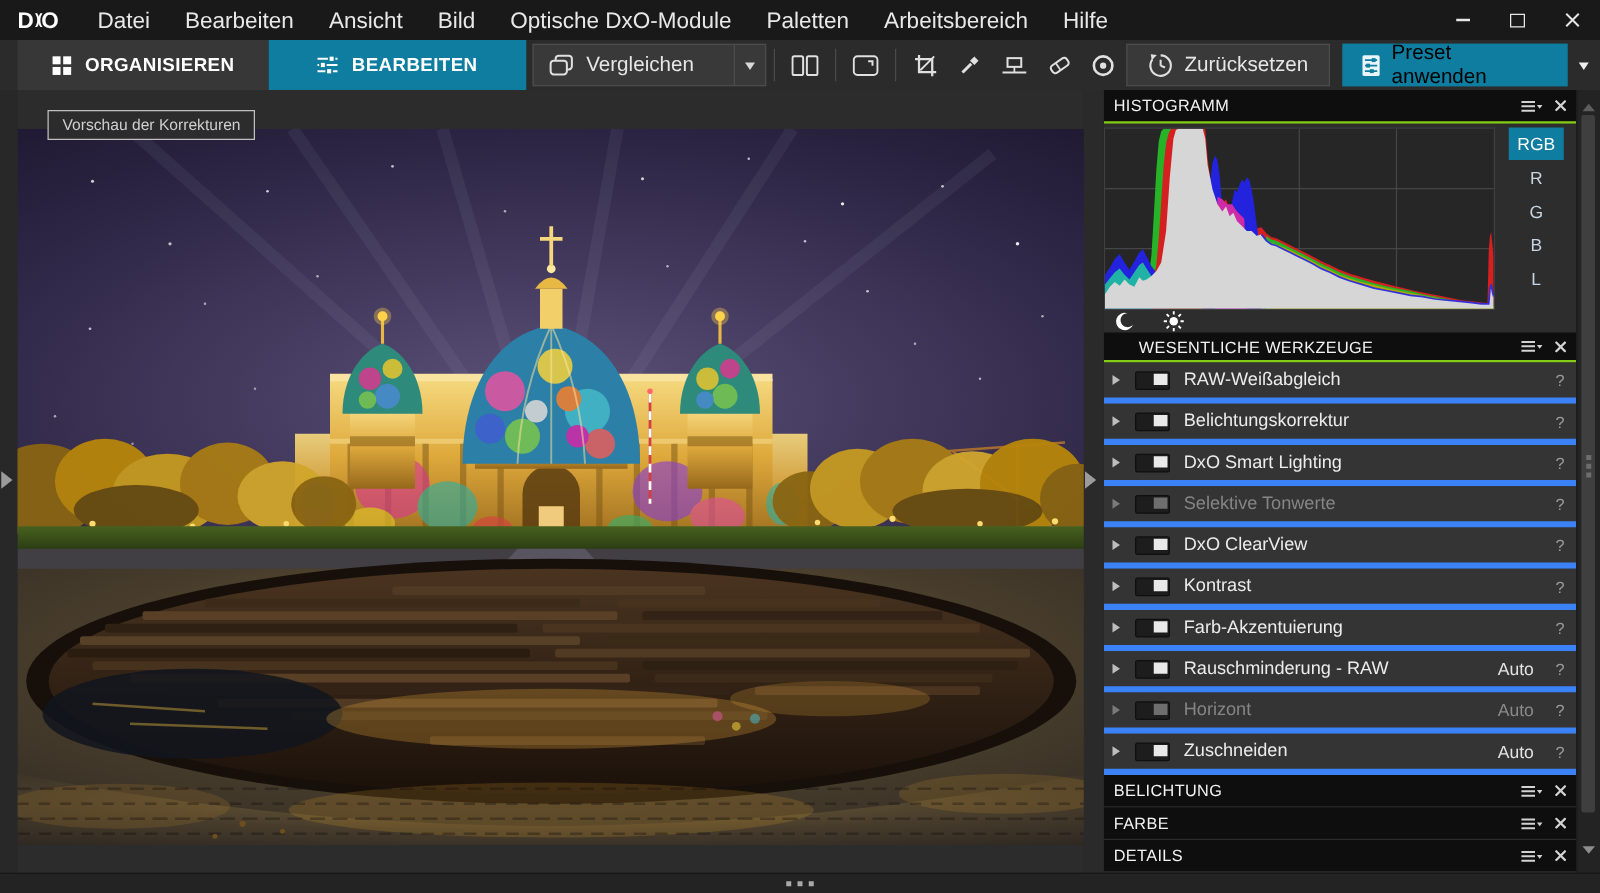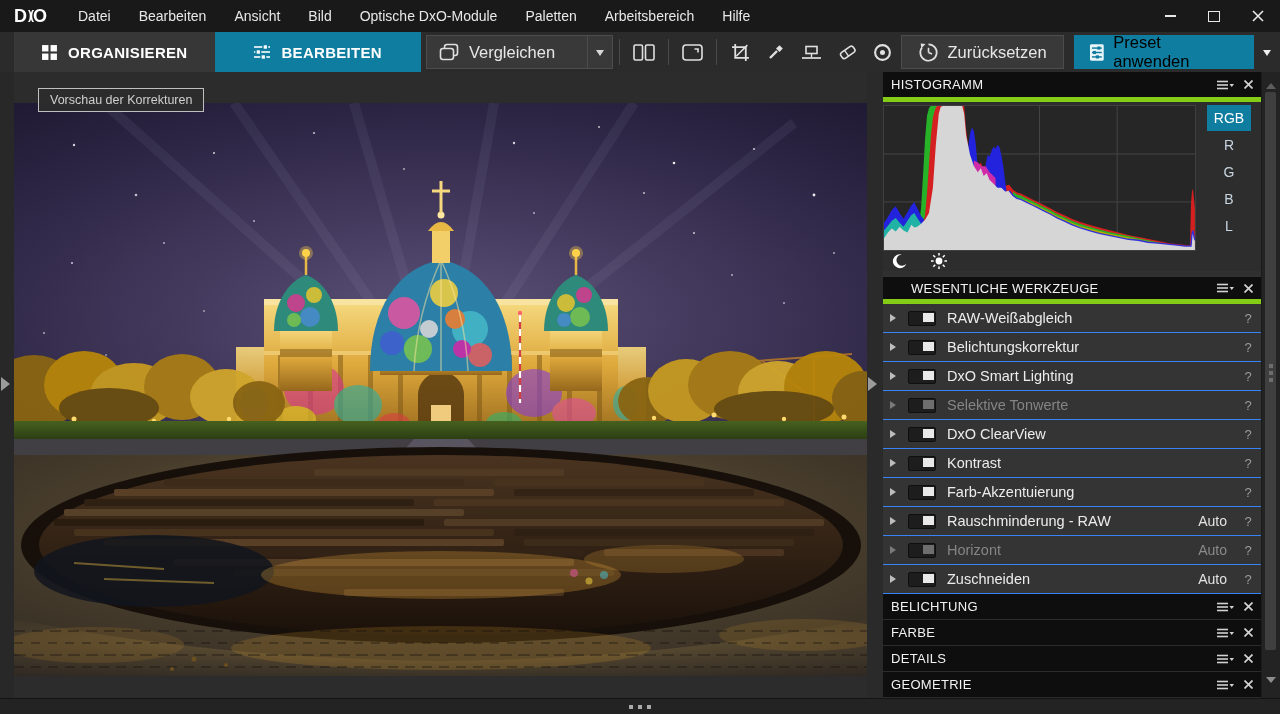--- a/index.html
+++ b/index.html
@@ -1,21 +1,21 @@
 <!DOCTYPE html>
 <html><head>
 <meta charset="utf-8">
 <style>
   html,body{margin:0;padding:0;width:1280px;height:714px;overflow:hidden;background:#222;
     font-family:"Liberation Sans",sans-serif;-webkit-user-select:none;user-select:none;}
   
   .titlebar{height:32px;background:#191919;display:flex;align-items:center;color:#e8e8e8;}
   .logo{margin:0 10px 0 14px;font-weight:bold;font-size:18px;color:#fff;display:flex;align-items:center;width:40px;}
   .logo-x{font-size:12px;letter-spacing:-2px;position:relative;top:-1px;font-weight:bold;margin:0 1px;}
-  .menu{display:flex;font-size:14px;}
+  .menu{display:flex;font-size:18px;}
   .menu-item{padding:0 14px;line-height:32px;cursor:default;}
   .win-controls{margin-left:auto;display:flex;align-items:center;height:32px;}
   .win-btn{width:44px;height:32px;display:flex;align-items:center;justify-content:center;}
   .glyph-min{width:11px;height:2px;background:#e8e8e8;}
   .glyph-max{width:10px;height:9px;border:1.5px solid #e8e8e8;}
   
   .toolbar{height:40px;background:#2b2b2b;display:flex;align-items:center;}
   .tab{height:40px;display:flex;align-items:center;justify-content:center;gap:10px;
     font-weight:bold;font-size:15px;color:#fff;letter-spacing:.3px;}
   .tab-organize{width:204px;background:#373737;margin-left:14px;}
@@ -37,33 +37,33 @@
   .edge-strip.right{width:16px;background:#2a2a2a;}
   .collapse-arrow{position:absolute;top:305px;left:1px;width:0;height:0;
     border:7px solid transparent;border-left:9px solid #9b9b9b;}
   .viewer{flex:1;background:#2c2c2c;position:relative;}
   .photo{position:absolute;left:0;top:31px;width:854px;height:573px;display:block;}
   .preview-label{position:absolute;left:24px;top:16px;border:1px solid #bfbfbf;
     background:rgba(44,44,44,.92);color:#cfcfcf;font-size:12.5px;padding:4px 11px;}
   
   .panel{width:378px;background:#303030;overflow:hidden;display:flex;flex-direction:column;}
   .panel-header{height:25px;min-height:25px;background:#0e0e0e;color:#f2f2f2;display:flex;
-    align-items:center;font-size:13px;letter-spacing:.3px;padding:0 8px;border-bottom:5px solid #84cc16;}
+    align-items:center;font-size:13px;letter-spacing:.3px;padding:0 8px;border-bottom:2px solid #84cc16;}
   .ph-title{flex:1;}
   .ph-icons{display:flex;align-items:center;gap:10px;}
   .hist-body{background:#2d2d2d;display:flex;padding-top:3px;}
   .hist-chart{width:318px;height:146px;background:#262626;border:1px solid #404040;box-sizing:border-box;}
   .chan-col{width:56px;display:flex;flex-direction:column;align-items:flex-end;padding-right:10px;}
   .chan-btn{width:44px;height:26px;margin-bottom:1px;display:flex;align-items:center;justify-content:center;
     color:#c7d5e1;font-size:14px;}
   .chan-btn.active{background:#0e7d9f;color:#fff;}
   .hist-icons{height:28px;display:flex;align-items:center;gap:22px;padding-left:9px;background:#2d2d2d;}
   .hist-gap{height:8px;background:#303030;}
   .tools-header{height:22px;min-height:22px;padding-left:28px;}
-  .tool-row{height:28px;min-height:28px;background:#343434;border-bottom:1px solid #3b82f6;
+  .tool-row{height:28px;min-height:28px;background:#343434;border-bottom:5px solid #3b82f6;
     display:flex;align-items:center;padding:0 8px 0 7px;color:#ececec;}
   .caret{width:0;height:0;border:4.5px solid transparent;border-left:6px solid #bdbdbd;margin-right:8px;}
   .toggle{width:26px;height:13px;background:#1d1d1d;border:1px solid #0f0f0f;border-radius:2px;
     position:relative;margin-right:11px;flex:none;}
   .knob{position:absolute;right:1px;top:1px;width:11px;height:9px;background:#e9e9e9;}
   .tool-label{flex:1;font-size:14.5px;}
   .auto-label{margin-right:16px;font-size:14px;color:#e2e2e2;}
   .auto-label:empty{display:none;}
   .help{color:#9b9b9b;font-size:13px;width:10px;text-align:center;}
   .tool-row.disabled{color:#858585;}

